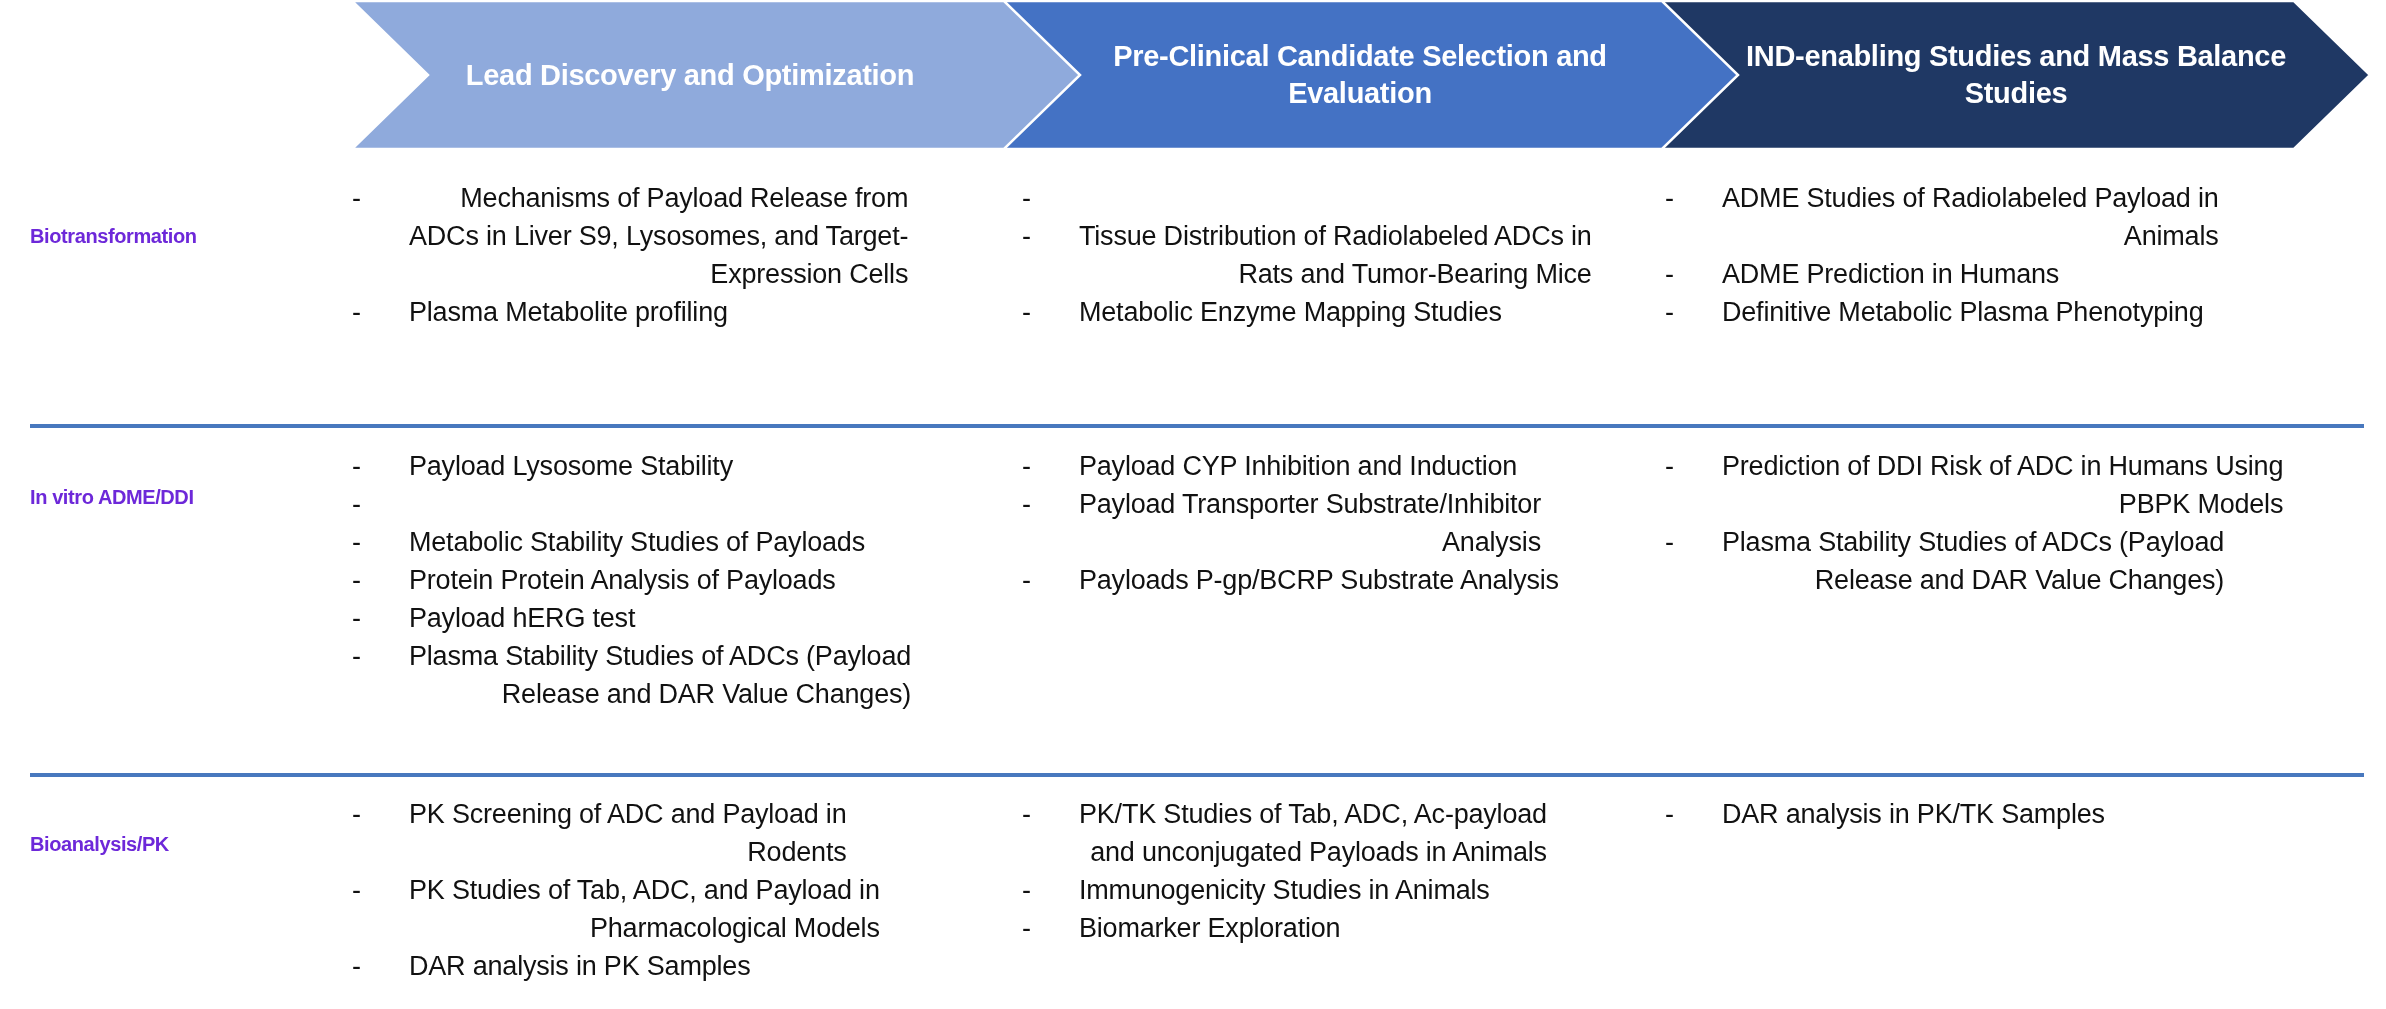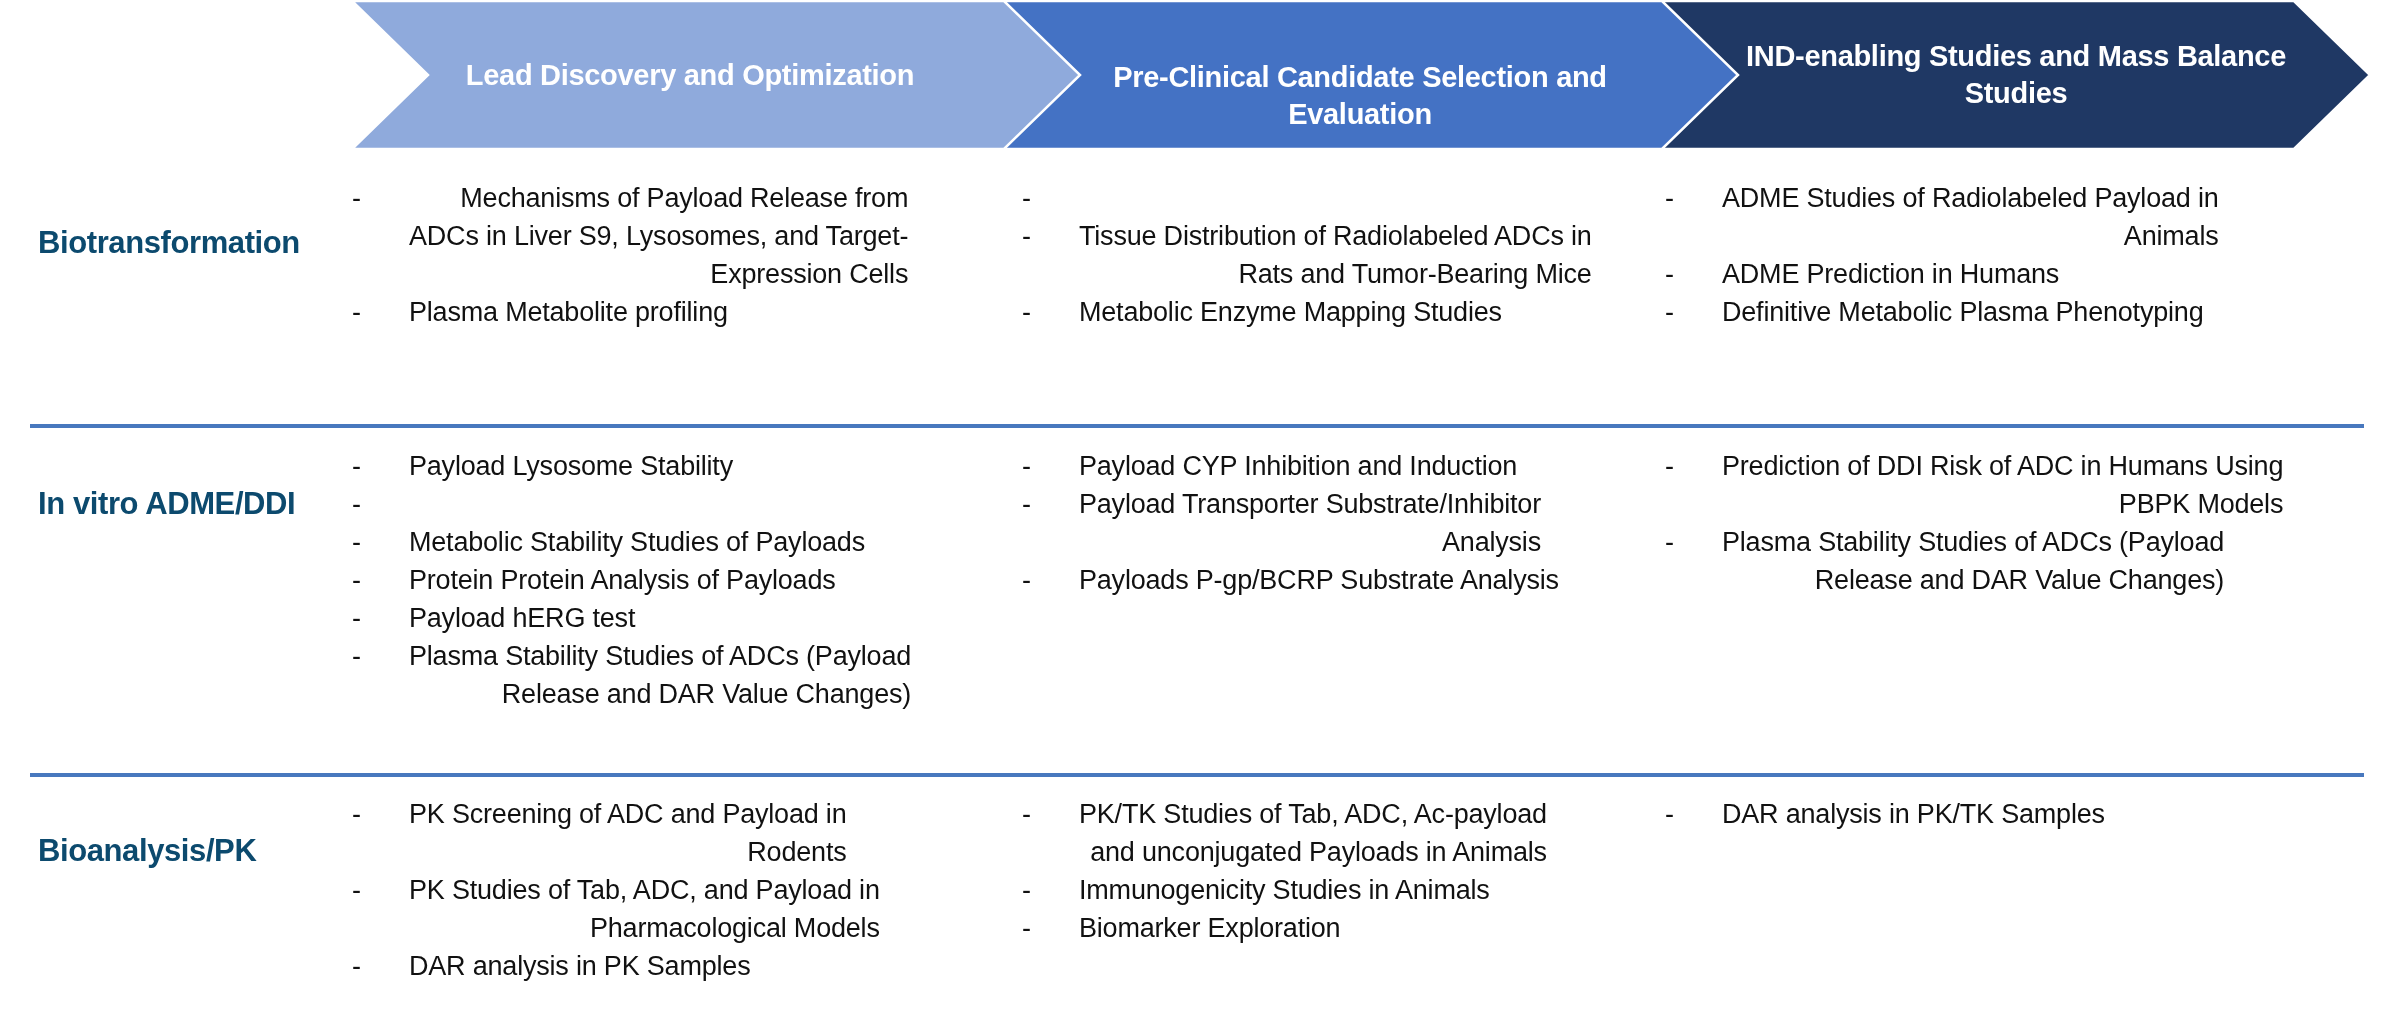--- a/index.html
+++ b/index.html
@@ -9,32 +9,32 @@
   }
   
   .header{position:absolute;top:0;left:0;width:2386px;height:150px;}
   .header svg{position:absolute;top:0;left:0;}
   .phase-label{
     position:absolute;top:0;height:150px;
     display:flex;align-items:center;justify-content:center;text-align:center;
     color:#ffffff;font-weight:bold;font-size:29px;line-height:37px;letter-spacing:-0.3px;
   }
   .phase-label-0{left:408px;width:564px;}
-  .phase-label-1{left:1070px;width:580px;margin-top:21px;}
+  .phase-label-1{left:1070px;width:580px;}
   .phase-label-2{left:1735px;width:562px;text-align:center;}
   
   .rows{position:absolute;top:150px;left:0;width:2386px;}
   .row{position:relative;display:grid;grid-template-columns:350px 670px 643px 723px;align-content:start;}
   .row-0{height:274px;}
   .row-1{height:349px;}
   .row-2{height:236px;}
   .divider{position:absolute;top:0;left:30px;right:22px;height:4px;}
   .cat{
-    padding-left:38px;padding-right:10px;font-weight:bold;font-size:31px;
-    letter-spacing:-0.4px;color:#0c4a6e;white-space:nowrap;
+    padding-left:30px;padding-right:10px;font-weight:bold;font-size:20px;
+    letter-spacing:-0.4px;color:#6d28d9;white-space:nowrap;
   }
   .row-0 .cat{padding-top:75px;}
   .row-1 .cat{padding-top:62px;}
   .row-2 .cat{padding-top:60px;}
   .cell{padding-right:26px;}
   .row-0 .cell{padding-top:29px;}
   .row-1 .cell{padding-top:23px;}
   .row-2 .cell{padding-top:22px;}
   .bullet{display:flex;align-items:flex-start;font-size:27px;line-height:38px;color:#111;letter-spacing:-0.2px;}
   .dash{width:57px;flex:0 0 auto;padding-left:2px;}

